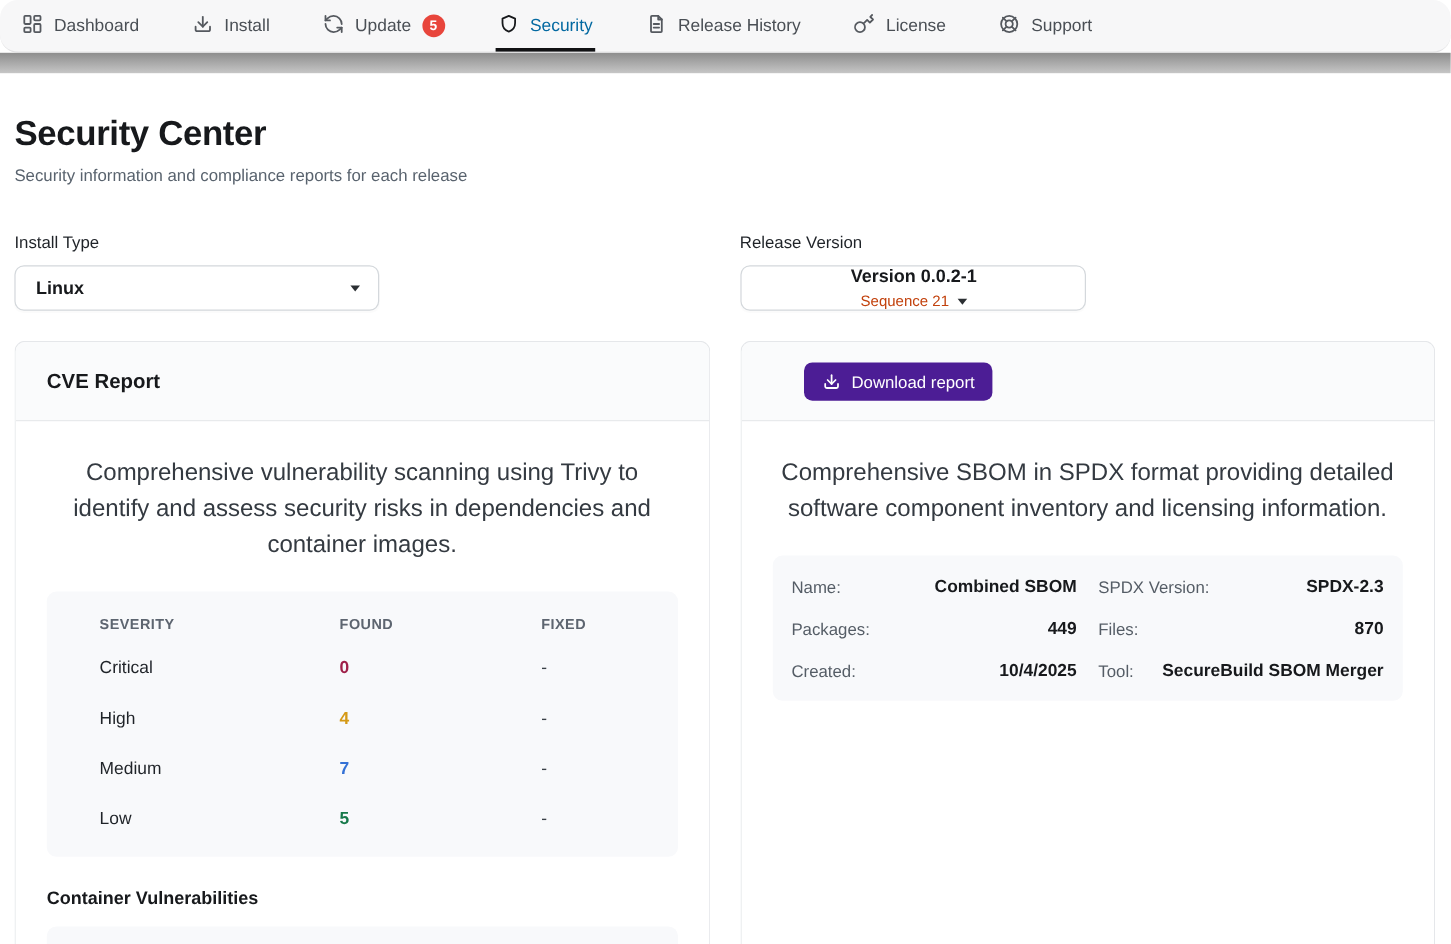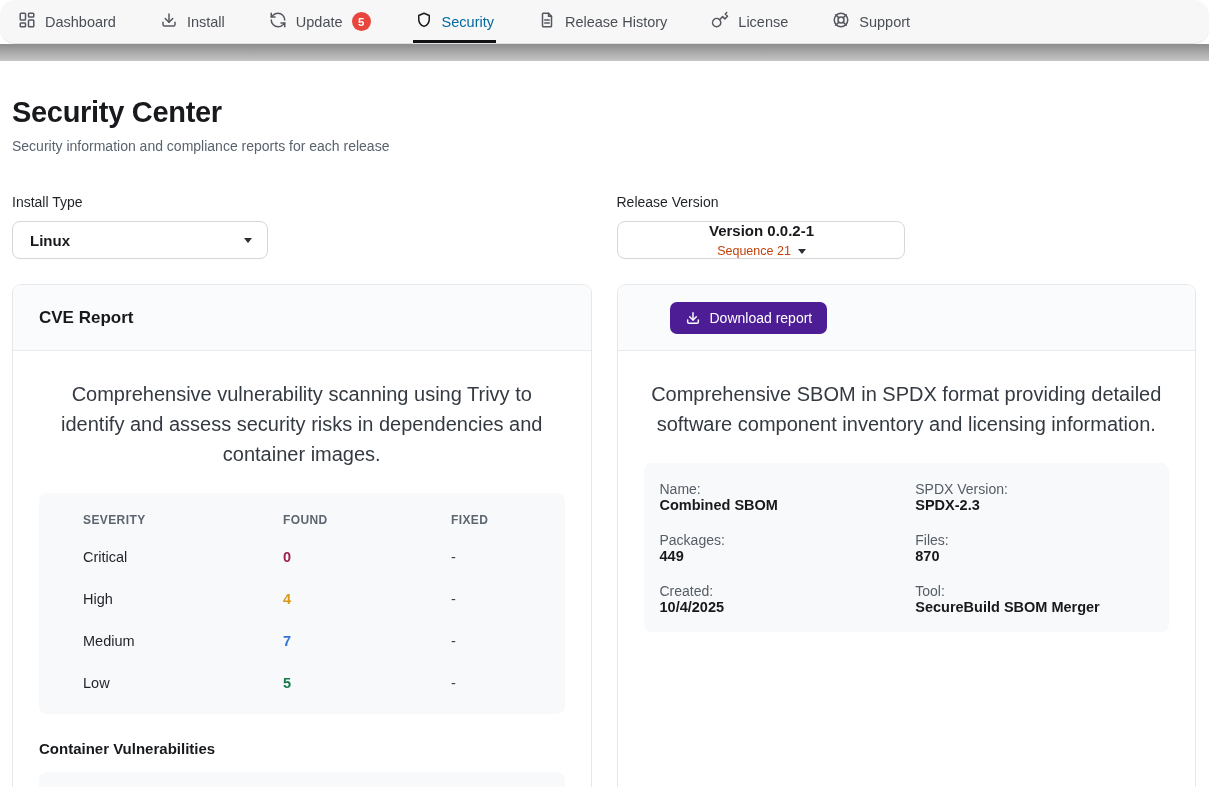--- a/index.html
+++ b/index.html
@@ -77,21 +77,21 @@
     border: 1px solid #d4d8dc;
     border-radius: 8px;
     background: #fff;
     display: flex;
     align-items: center;
     justify-content: space-between;
     padding: 0 15px 0 17px;
     cursor: pointer;
     box-shadow: 0 1px 1px rgba(0,0,0,0.02);
   }
-  .select-install { width: 256px; }
+  .select-install { width: 304px; }
   .select-release { width: 288px; flex-direction: column; }
   .select-value { font-size: 15px; font-weight: 700; color: #17191c; }
   .caret {
     width: 0; height: 0;
     border-left: 4.5px solid transparent;
     border-right: 4.5px solid transparent;
     border-top: 5.5px solid #2b2f33;
   }
   .select-right { display: flex; align-items: center; gap: 7px; }
   .select-hint { font-size: 12.5px; color: #c2410c; }
@@ -191,23 +191,22 @@
     background: #f8f9fb;
     border-radius: 8px;
     padding: 8px 16px;
     display: grid;
     grid-template-columns: 1fr 1fr;
     column-gap: 18px;
   }
   .sbom-cell {
     display: flex;
     justify-content: space-between;
-    align-items: flex-start;
+    align-items: flex-end;
     padding: 9.5px 0;
-    flex-direction: column;
   }
   .sbom-label { font-size: 14px; color: #555d66; }
   .sbom-value { font-size: 14.5px; font-weight: 700; color: #17191c; text-align: right; }
 </style>
 </head>
 <body>
 
 <nav class="topnav">
   <div class="nav-item">
     <span>

